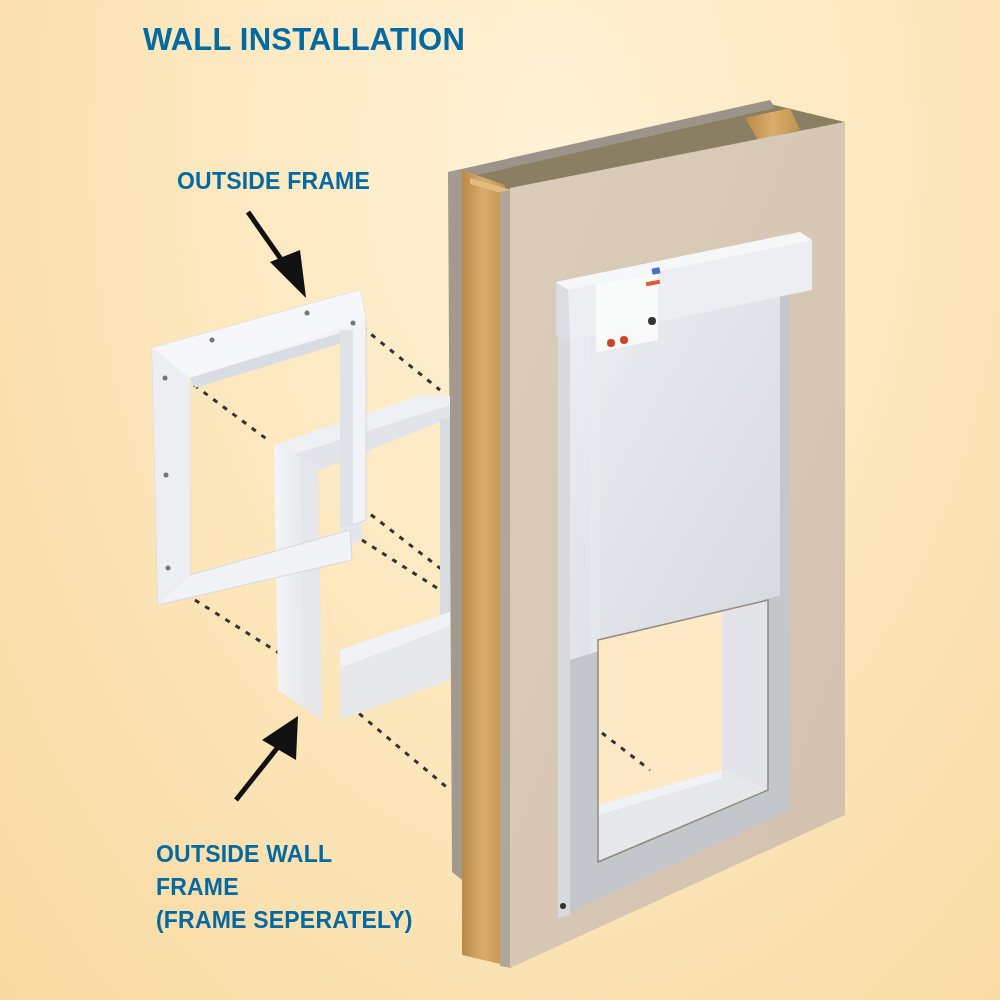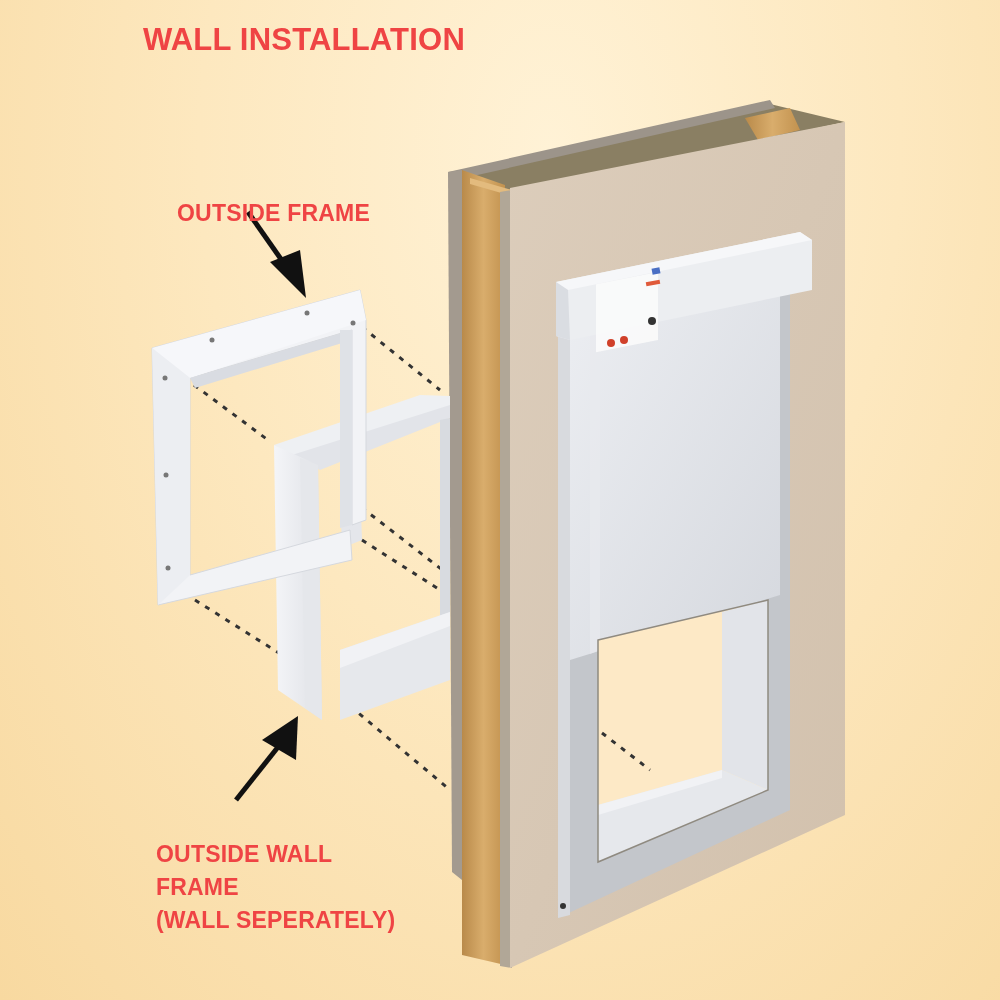--- a/index.html
+++ b/index.html
@@ -3,25 +3,25 @@
 <meta charset="utf-8">
 <style>
   html, body { margin: 0; padding: 0; }
   body {
     width: 1000px; height: 1000px; overflow: hidden;
     background: radial-gradient(ellipse at 55% 15%, #fff2d6 0%, #fde8bf 45%, #f8d9a0 100%);
     font-family: "Liberation Sans", sans-serif;
     position: relative;
   }
   .label {
-    position: absolute; color: #ef4444; font-weight: bold;
+    position: absolute; color: #0369a1; font-weight: bold;
     font-family: "Liberation Sans", sans-serif; letter-spacing: 0.2px;
   }
   .title { left: 143px; top: 22px; font-size: 31px; }
-  .outside-frame-label { left: 177px; top: 168px; font-size: 23px; margin-top: 32px; }
+  .outside-frame-label { left: 177px; top: 168px; font-size: 23px; }
   .tunnel-label { left: 156px; top: 838px; font-size: 23px; line-height: 33px; }
   .tunnel-label span { display: block; }
   svg.scene { position: absolute; left: 0; top: 0; }
 </style>
 </head>
 <body>
 
 <svg class="scene" width="1000" height="1000" viewBox="0 0 1000 1000">
   <defs>
     <linearGradient id="wood" x1="0" x2="1" y1="0" y2="0">
@@ -147,14 +147,14 @@
     <line x1="236" y1="800" x2="282" y2="742" stroke="#111" stroke-width="5"></line>
     <polygon points="262,740 298,716 296,760" fill="#111"></polygon>
   </g>
 </svg>
 
 <div class="label title">WALL INSTALLATION</div>
 <div class="label outside-frame-label">OUTSIDE FRAME</div>
 <div class="label tunnel-label">
   <span>OUTSIDE WALL</span>
   <span>FRAME</span>
-  <span>(WALL SEPERATELY)</span>
+  <span>(FRAME SEPERATELY)</span>
 </div>
 
 </body></html>

